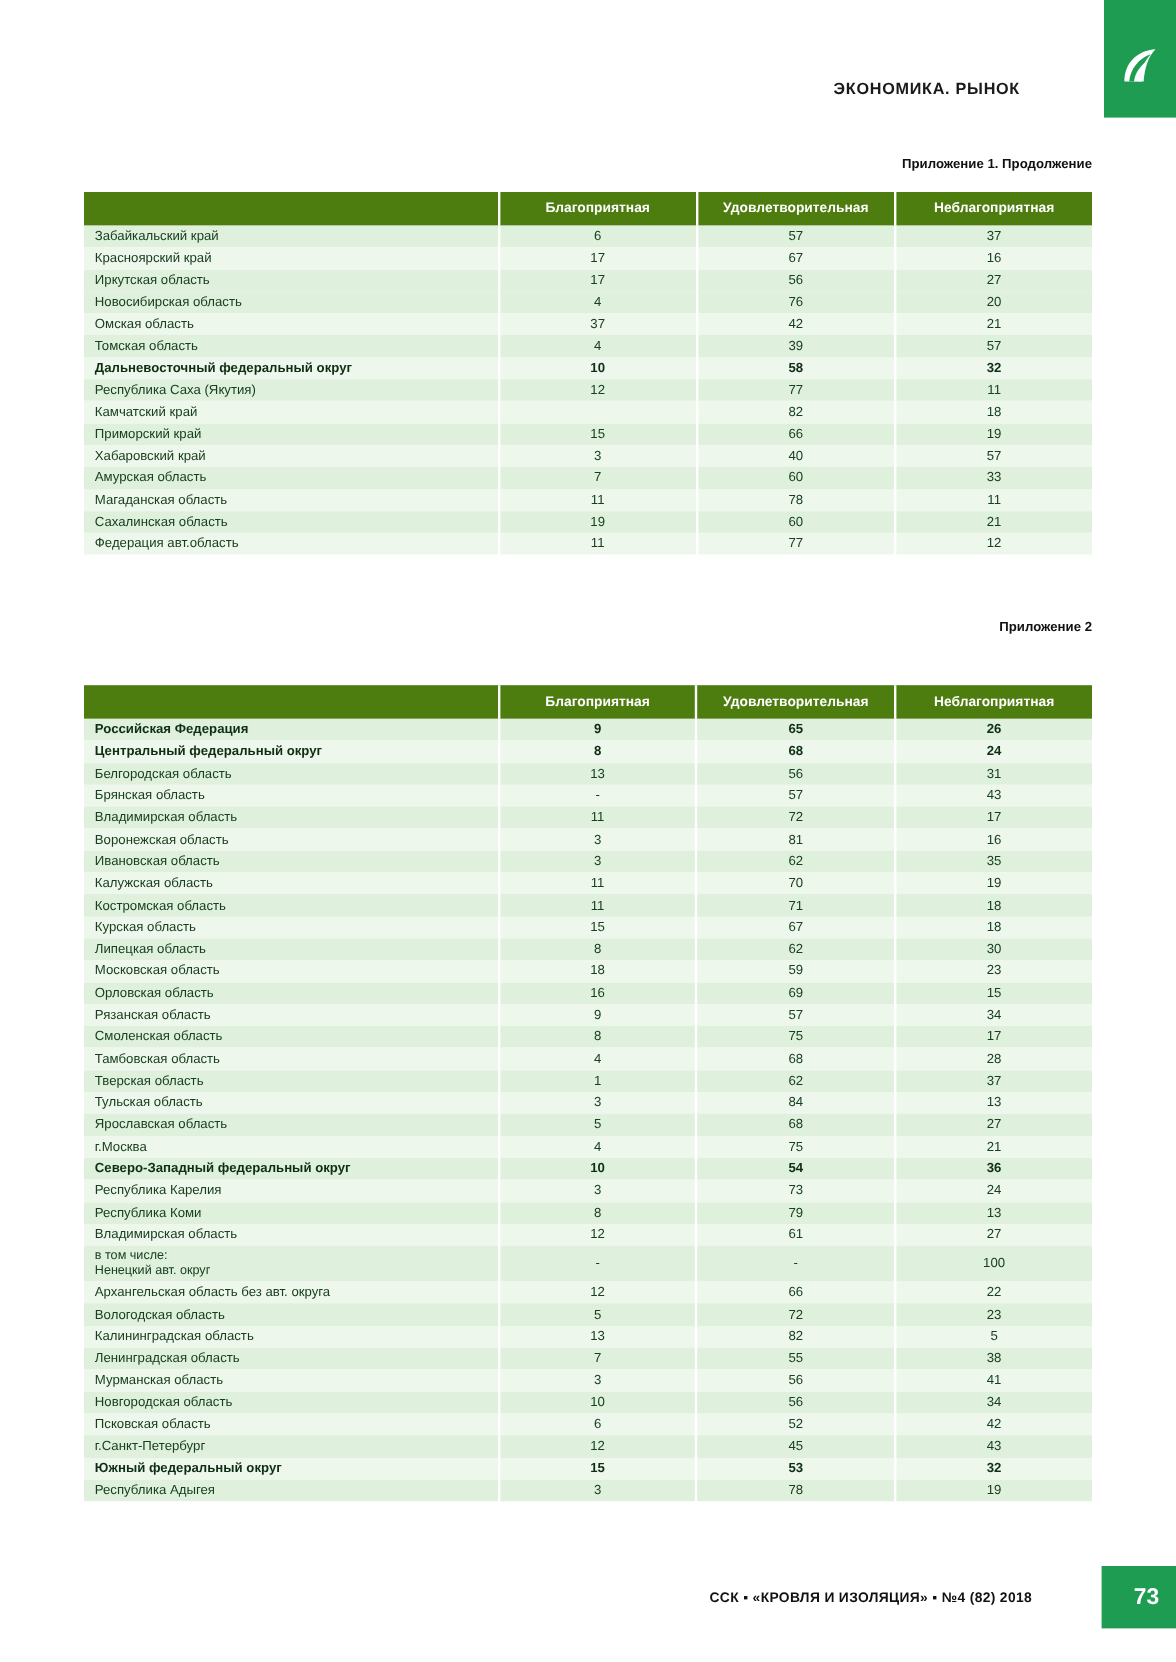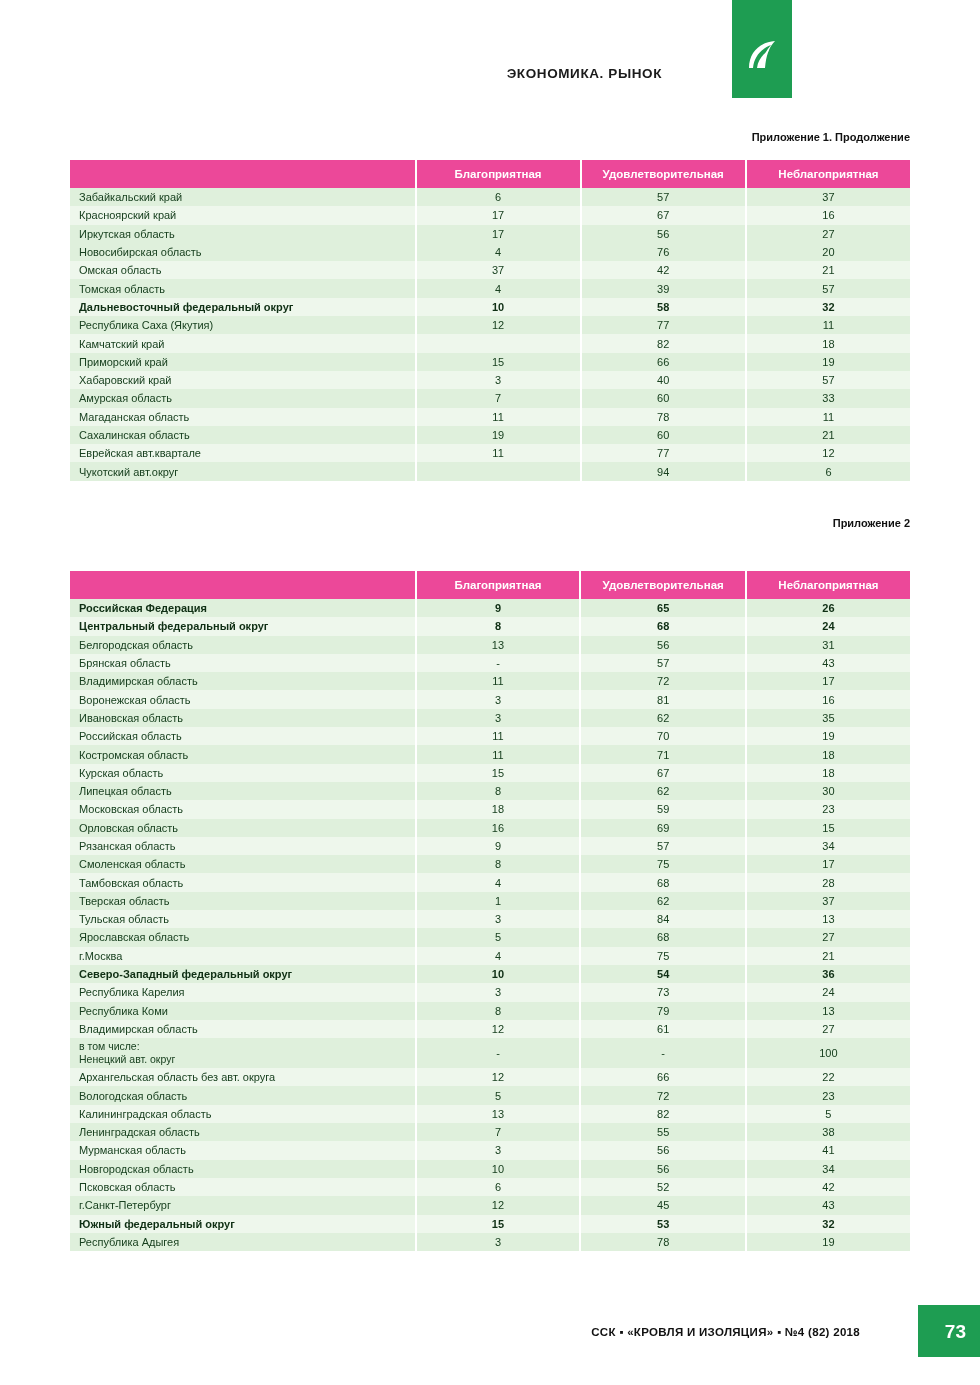--- a/index.html
+++ b/index.html
@@ -19,21 +19,21 @@
     position: relative;
     width: 980px;
     height: 1385px;
   }
 
   
   .header {
     position: absolute;
     top: 0;
     left: 0;
-    width: 792px;
+    width: 980px;
     height: 110px;
   }
   .header-title {
     position: absolute;
     right: 130px;
     top: 66px;
     font-size: 13.5px;
     font-weight: bold;
     letter-spacing: 0.6px;
     color: #1a1a1a;
@@ -82,21 +82,21 @@
     position: absolute;
     left: 70px;
     width: 840px;
     border-collapse: collapse;
     font-size: 11px;
   }
   #table1 { top: 160px; }
   #table2 { top: 571px; }
 
   .tbl thead th {
-    background: #ec4899;
+    background: #4d7c0f;
     color: #ffffff;
     font-size: 11.5px;
     font-weight: bold;
     height: 28px;
     padding: 0;
     border-right: 2px solid #ffffff;
   }
   .tbl thead th:last-child { border-right: none; }
   .tbl thead th.col-name { width: 348px; }
   .tbl thead th.col-val { width: 164px; }
@@ -256,30 +256,24 @@
           <td>78</td>
           <td>11</td>
         </tr>
         <tr class="odd">
           <td class="name">Сахалинская область</td>
           <td>19</td>
           <td>60</td>
           <td>21</td>
         </tr>
         <tr class="even">
-          <td class="name">Еврейская авт.квартале</td>
+          <td class="name">Федерация авт.область</td>
           <td>11</td>
           <td>77</td>
           <td>12</td>
-        </tr>
-        <tr class="odd">
-          <td class="name">Чукотский авт.округ</td>
-          <td></td>
-          <td>94</td>
-          <td>6</td>
         </tr>
       </tbody>
   </table>
 
   <div class="appendix-label" id="appendix2-label">Приложение 2</div>
 
   <table class="tbl" id="table2">
     <thead>
       <tr>
         <th class="col-name"></th>
@@ -325,21 +319,21 @@
           <td>81</td>
           <td>16</td>
         </tr>
         <tr class="odd">
           <td class="name">Ивановская область</td>
           <td>3</td>
           <td>62</td>
           <td>35</td>
         </tr>
         <tr class="even">
-          <td class="name">Российская область</td>
+          <td class="name">Калужская область</td>
           <td>11</td>
           <td>70</td>
           <td>19</td>
         </tr>
         <tr class="odd">
           <td class="name">Костромская область</td>
           <td>11</td>
           <td>71</td>
           <td>18</td>
         </tr>

